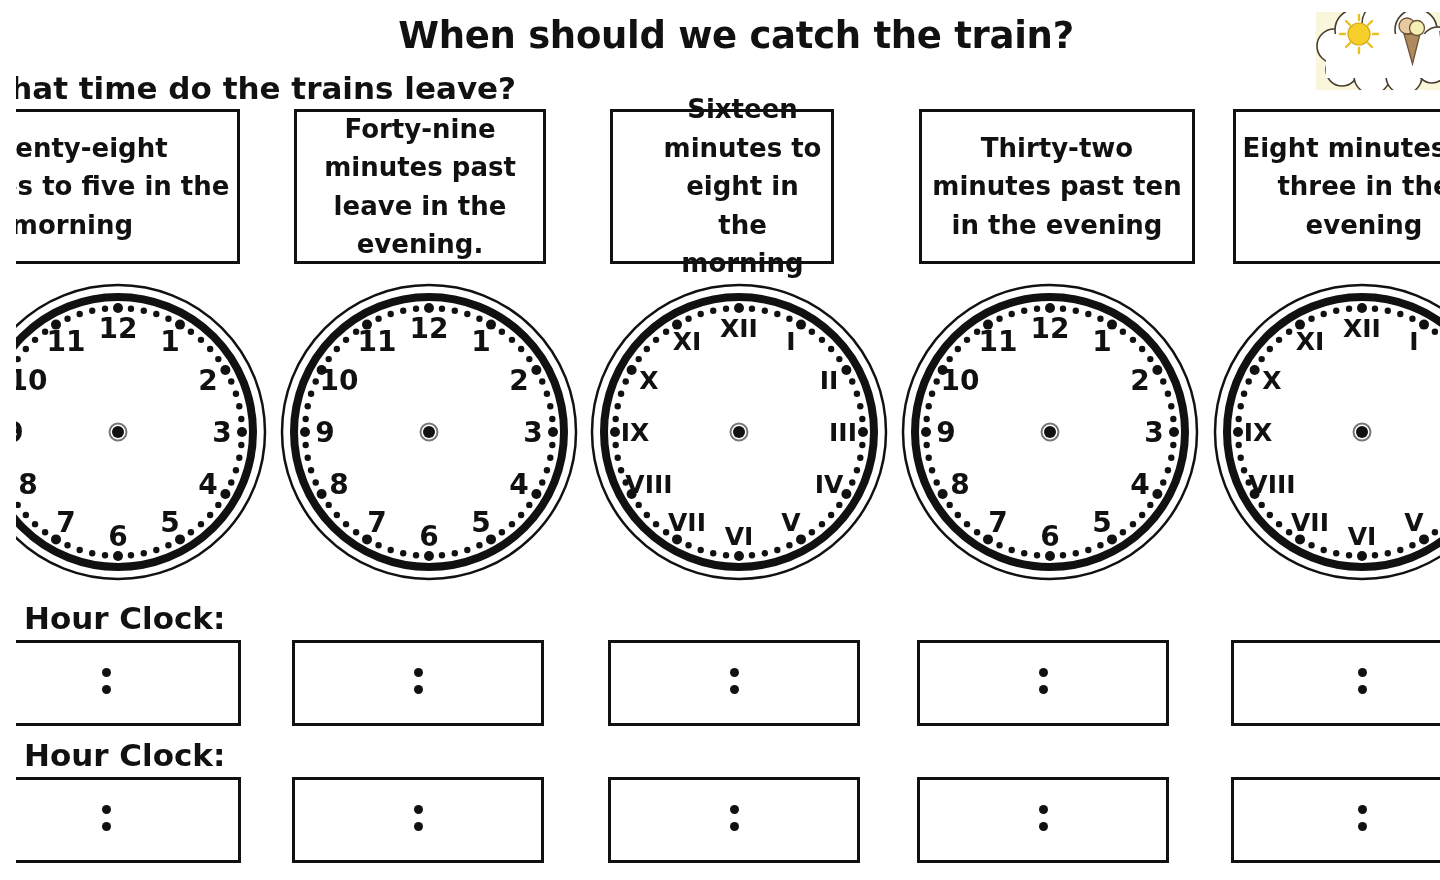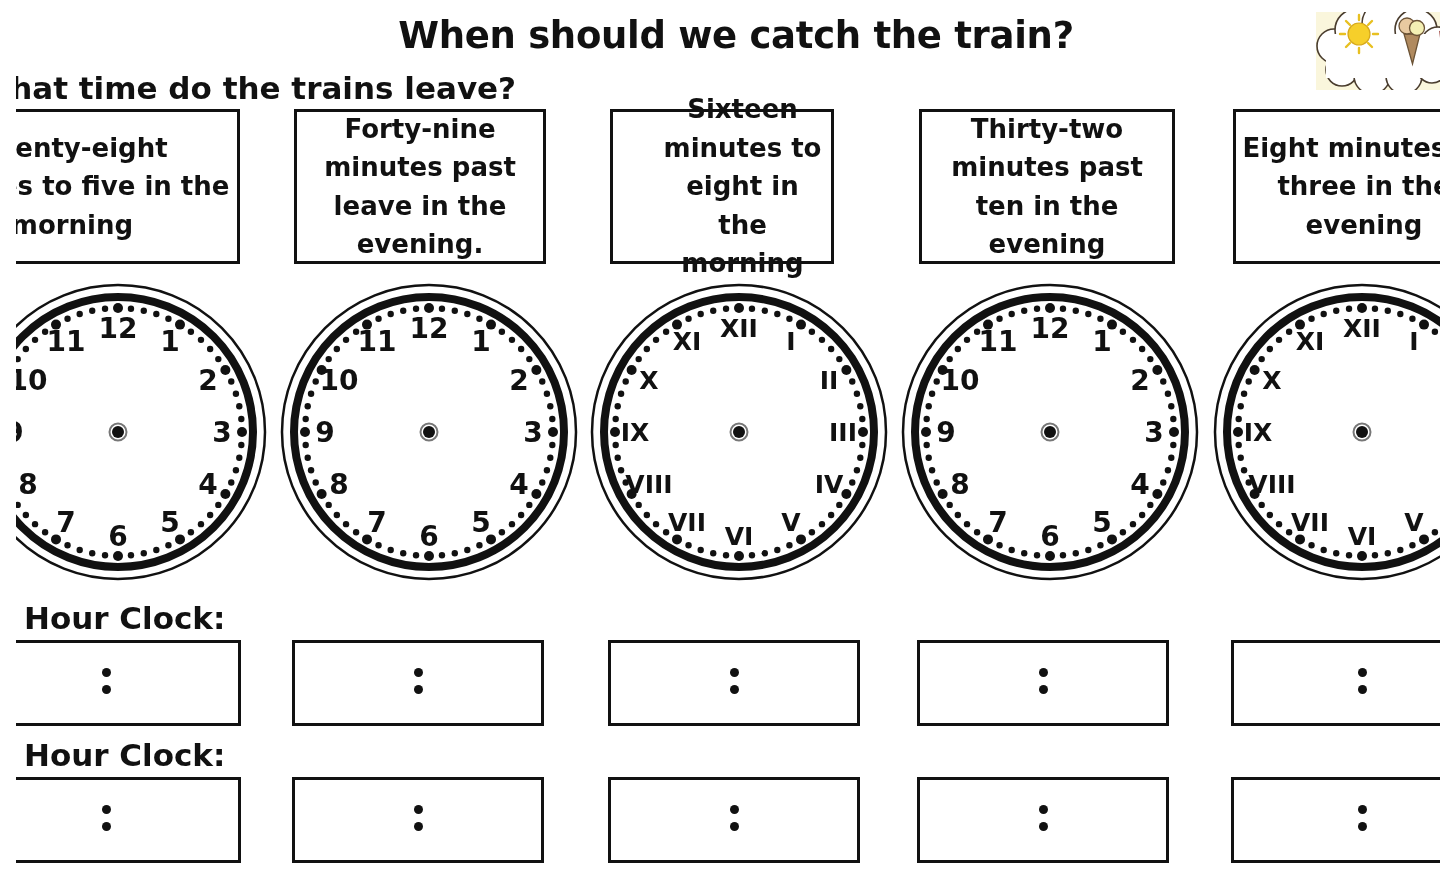--- a/index.html
+++ b/index.html
@@ -174,21 +174,21 @@
 
   <div class="prompt-box" style="left:-112px; top:97px; width:336px; height:155px;">
     <div class="prompt-text">Twenty-eight minutes to five in the morning</div>
   </div>
   <div class="prompt-box" style="left:278px; top:97px; width:252px; height:155px;">
     <div class="prompt-text">Forty-nine minutes past leave in the evening.</div>
   </div>
   <div class="prompt-box" style="left:594px; top:97px; width:224px; height:155px;padding-left:47px;">
     <div class="prompt-text">Sixteen minutes to eight in the morning</div>
   </div>
-  <div class="prompt-box" style="left:903px; top:97px; width:256px; height:155px;">
+  <div class="prompt-box" style="left:903px; top:97px; width:276px; height:155px;">
     <div class="prompt-text">Thirty-two minutes past ten in the evening</div>
   </div>
   <div class="prompt-box" style="left:1217px; top:97px; width:262px; height:155px;">
     <div class="prompt-text">Eight minutes to three in the evening</div>
   </div>
 
   <div class="clock" style="left:-48px; top:268px;">
     <svg class="clock-svg" width="300" height="304" viewBox="0 0 300 304" xmlns="http://www.w3.org/2000/svg">
         <circle cx="150" cy="152" r="147" fill="none" stroke="#111" stroke-width="2.5"></circle>
         <circle cx="150" cy="152" r="135" fill="#fff" stroke="#111" stroke-width="8"></circle>

